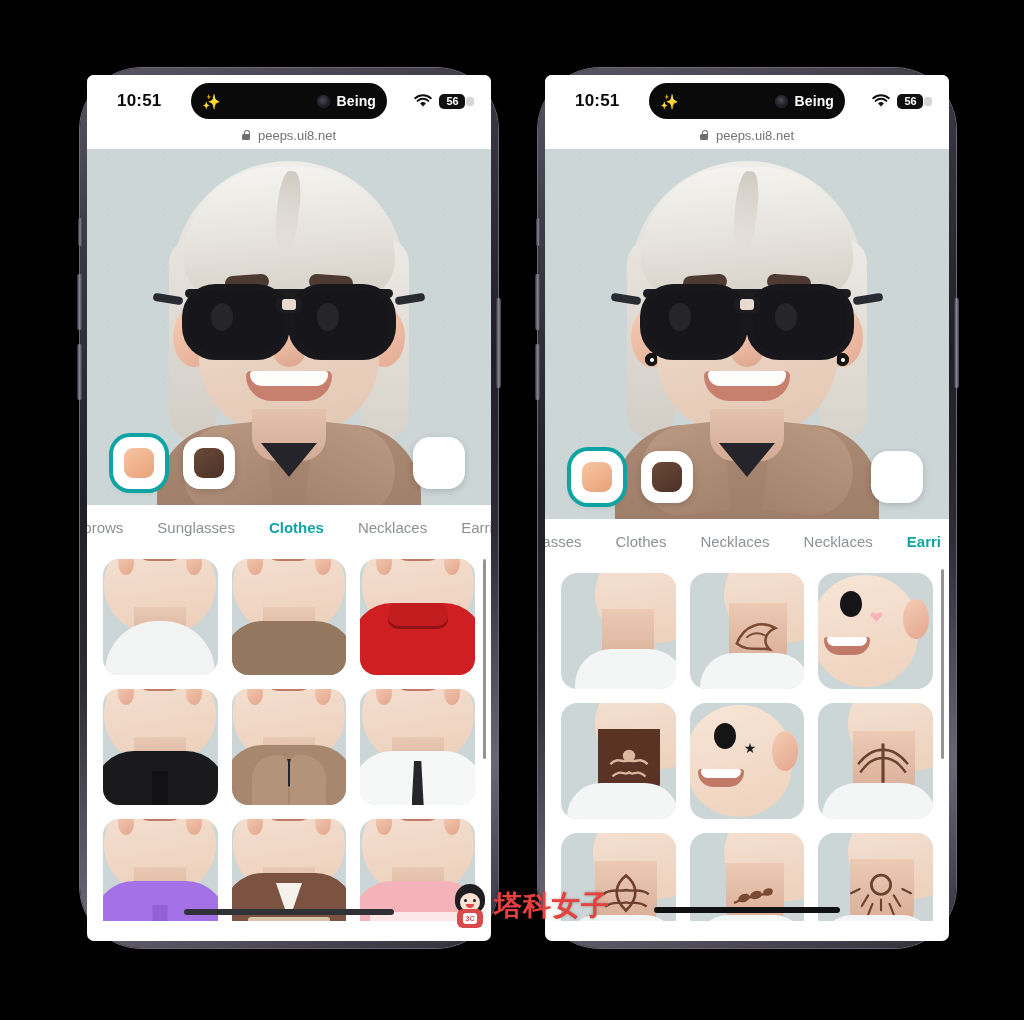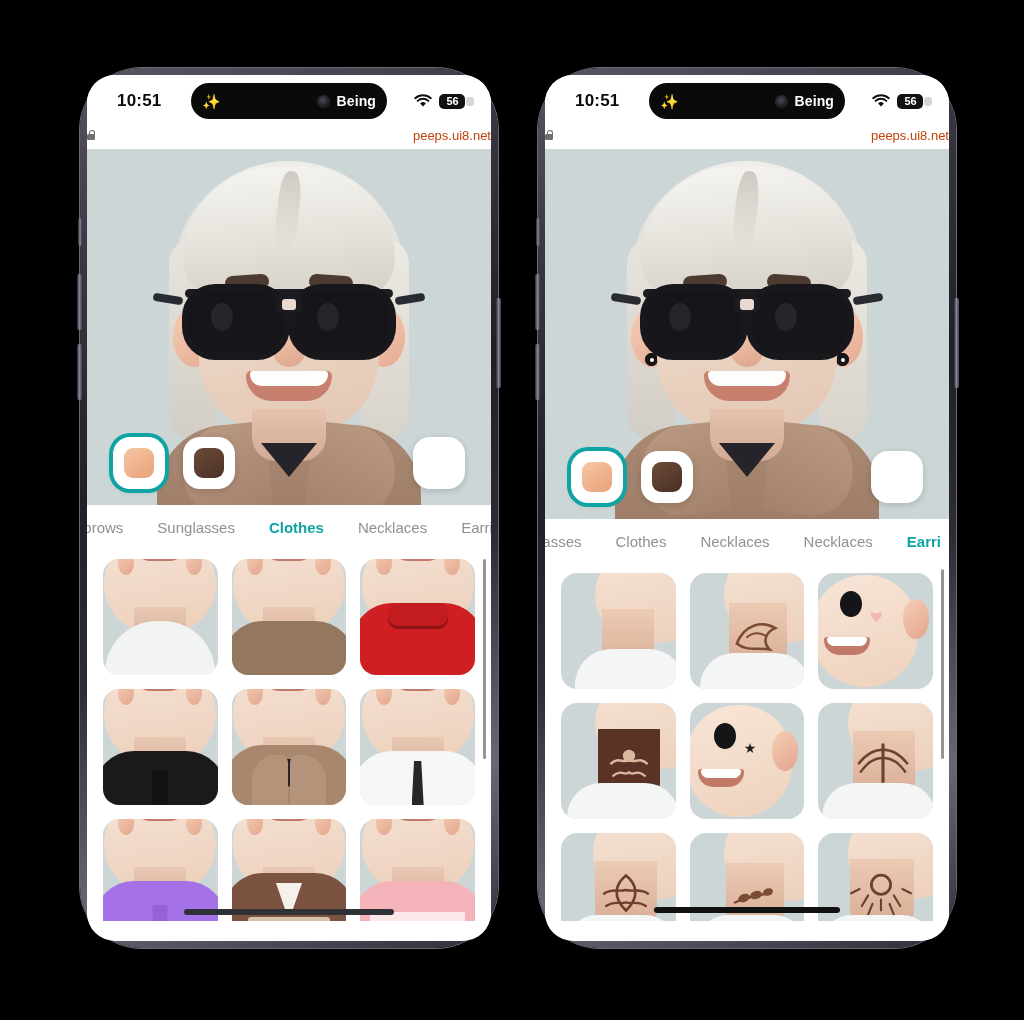--- a/index.html
+++ b/index.html
@@ -19,21 +19,21 @@
     background: linear-gradient(160deg,#5a5563 0%,#3a3742 18%,#201e26 42%,#2e2b35 60%,#6b6676 82%,#312e39 100%);
     padding: 7px;
     box-shadow: 0 0 0 1px #6d6878;
   }
   .phone.left  { left: 80px;  top: 68px; }
   .phone.right { left: 538px; top: 68px; }
 
   .screen {
     position: relative;
     width: 100%; height: 100%;
-    border-radius: 28px;
+    border-radius: 7px;
     background: #ffffff;
     overflow: hidden;
   }
 
   
   .btn-side { position: absolute; background: linear-gradient(90deg,#2a2831,#8a8498,#3d3a46); border-radius: 2px; }
   .btn-mute   { left: -2px; width: 4px; height: 28px; top: 150px; }
   .btn-volup  { left: -3px; width: 5px; height: 56px; top: 206px; }
   .btn-voldn  { left: -3px; width: 5px; height: 56px; top: 276px; }
   .btn-power  { right: -3px; width: 5px; height: 90px; top: 230px; }
@@ -78,23 +78,23 @@
     margin-left: auto; margin-right: 7px;
     width: 13px; height: 13px; border-radius: 50%;
     background: radial-gradient(circle at 45% 40%, #4b4a56 0%, #1a1a20 62%, #0d0d11 100%);
     box-shadow: inset 0 0 0 1px #242430;
   }
   .island .app { color:#fff; font-size:14px; font-weight:700; letter-spacing:.1px; }
 
   
   .urlbar {
     height: 28px; background:#fff;
-    display:flex; align-items:center; justify-content:space-between;
+    display:flex; align-items:center; justify-content:center;
     gap: 8px;
-    font-size: 13px; color:#c2410c; font-weight:500;
+    font-size: 13px; color:#737373; font-weight:500;
   }
   .lock { width:8px;height:10px;position:relative;display:inline-block; }
   .lock::before{content:"";position:absolute;left:0;bottom:0;width:8px;height:6px;background:#6f6f6f;border-radius:1.5px;}
   .lock::after{content:"";position:absolute;left:1.6px;top:0;width:4.8px;height:5px;border:1.4px solid #6f6f6f;border-bottom:none;border-radius:3px 3px 0 0;}
 
   
   .avatar-stage {
     position: relative;
     height: 356px;
     background: #ccd6d6;
@@ -652,14 +652,27 @@
             <div style="position:absolute;left:2px;bottom:0;width:114px;height:34px;border-radius:32px 32px 0 0;background:#f4f6f6;"></div>
           </div>
         </div>
         <div class="scroll-ind" style="top:6px;height:190px;"></div>
         <div style="position:absolute;left:27%;right:27%;bottom:8px;height:6px;border-radius:4px;background:#111;"></div>
       </div>
 
     </div>
   </div>
 
+  <div class="watermark">
+    <div class="wm-mascot">
+      <div class="wm-hair"></div>
+      <div class="wm-face">
+        <div class="wm-eye l"></div>
+          <div class="wm-eye r"></div>
+        <div class="wm-smile"></div>
+      </div>
+      <div class="wm-body"></div>
+      <div class="wm-badge">3C</div>
+    </div>
+    <div class="wm-text">塔科女子</div>
+  </div>
 
 </div>
 
 </body></html>

